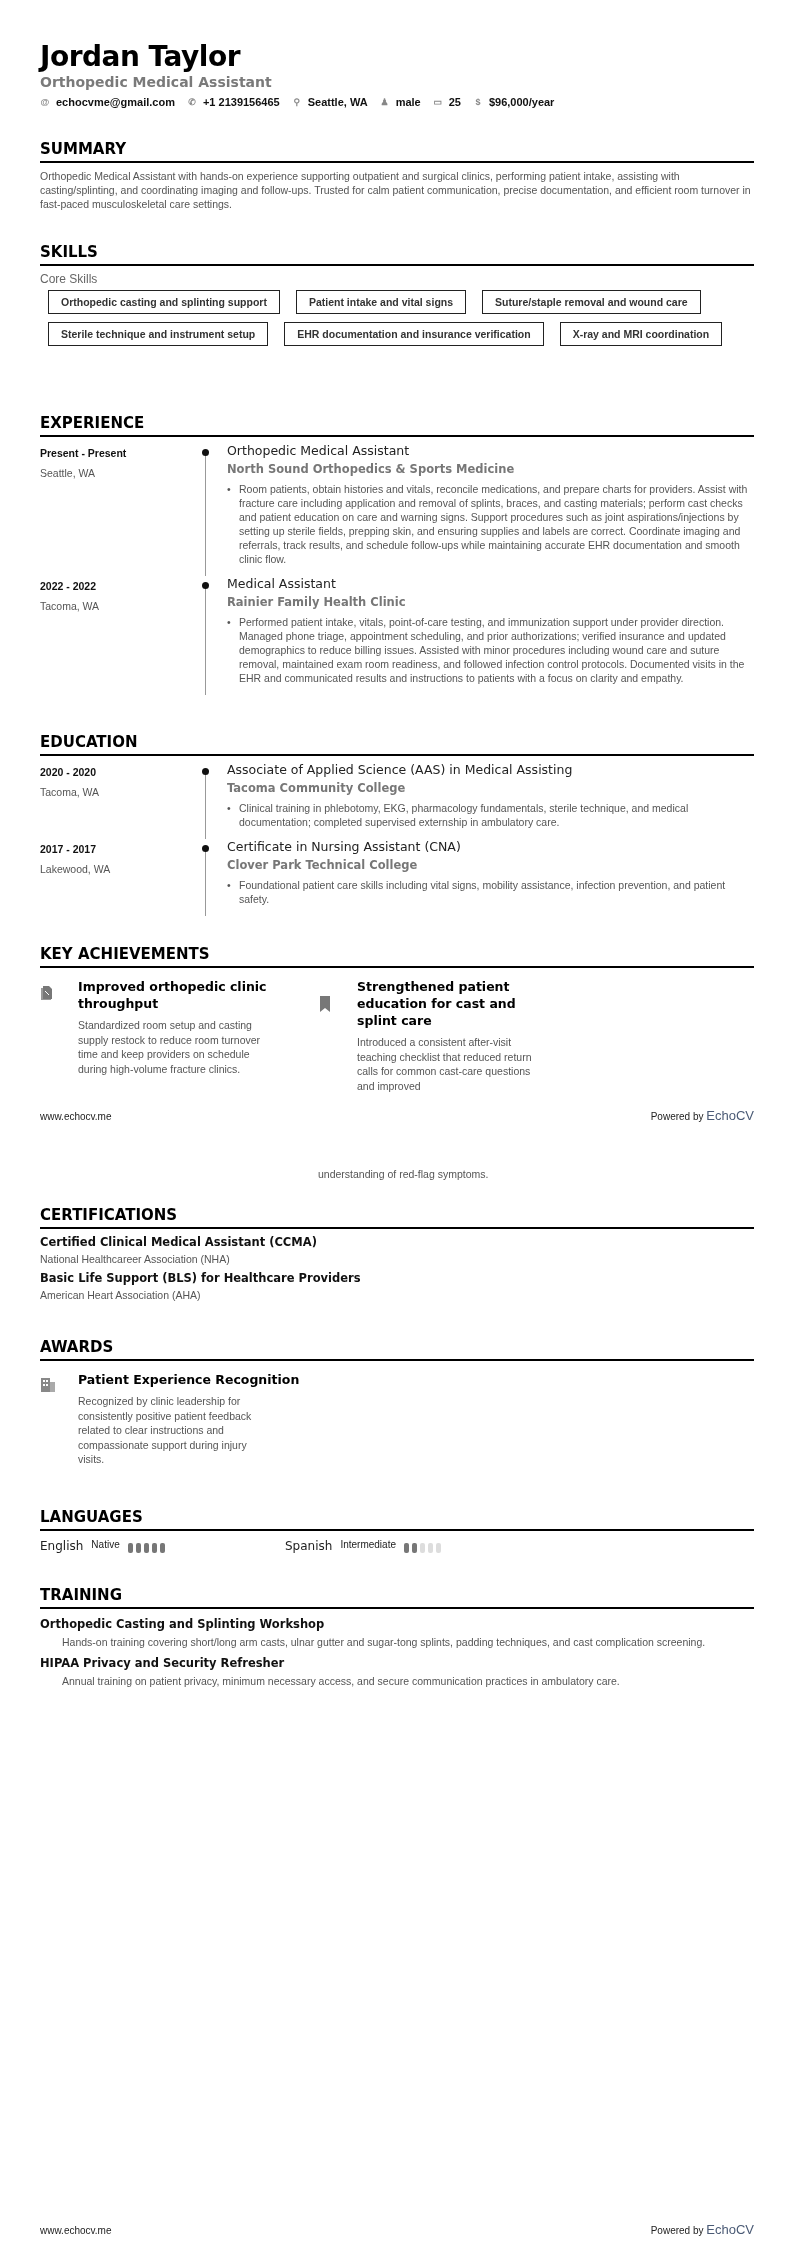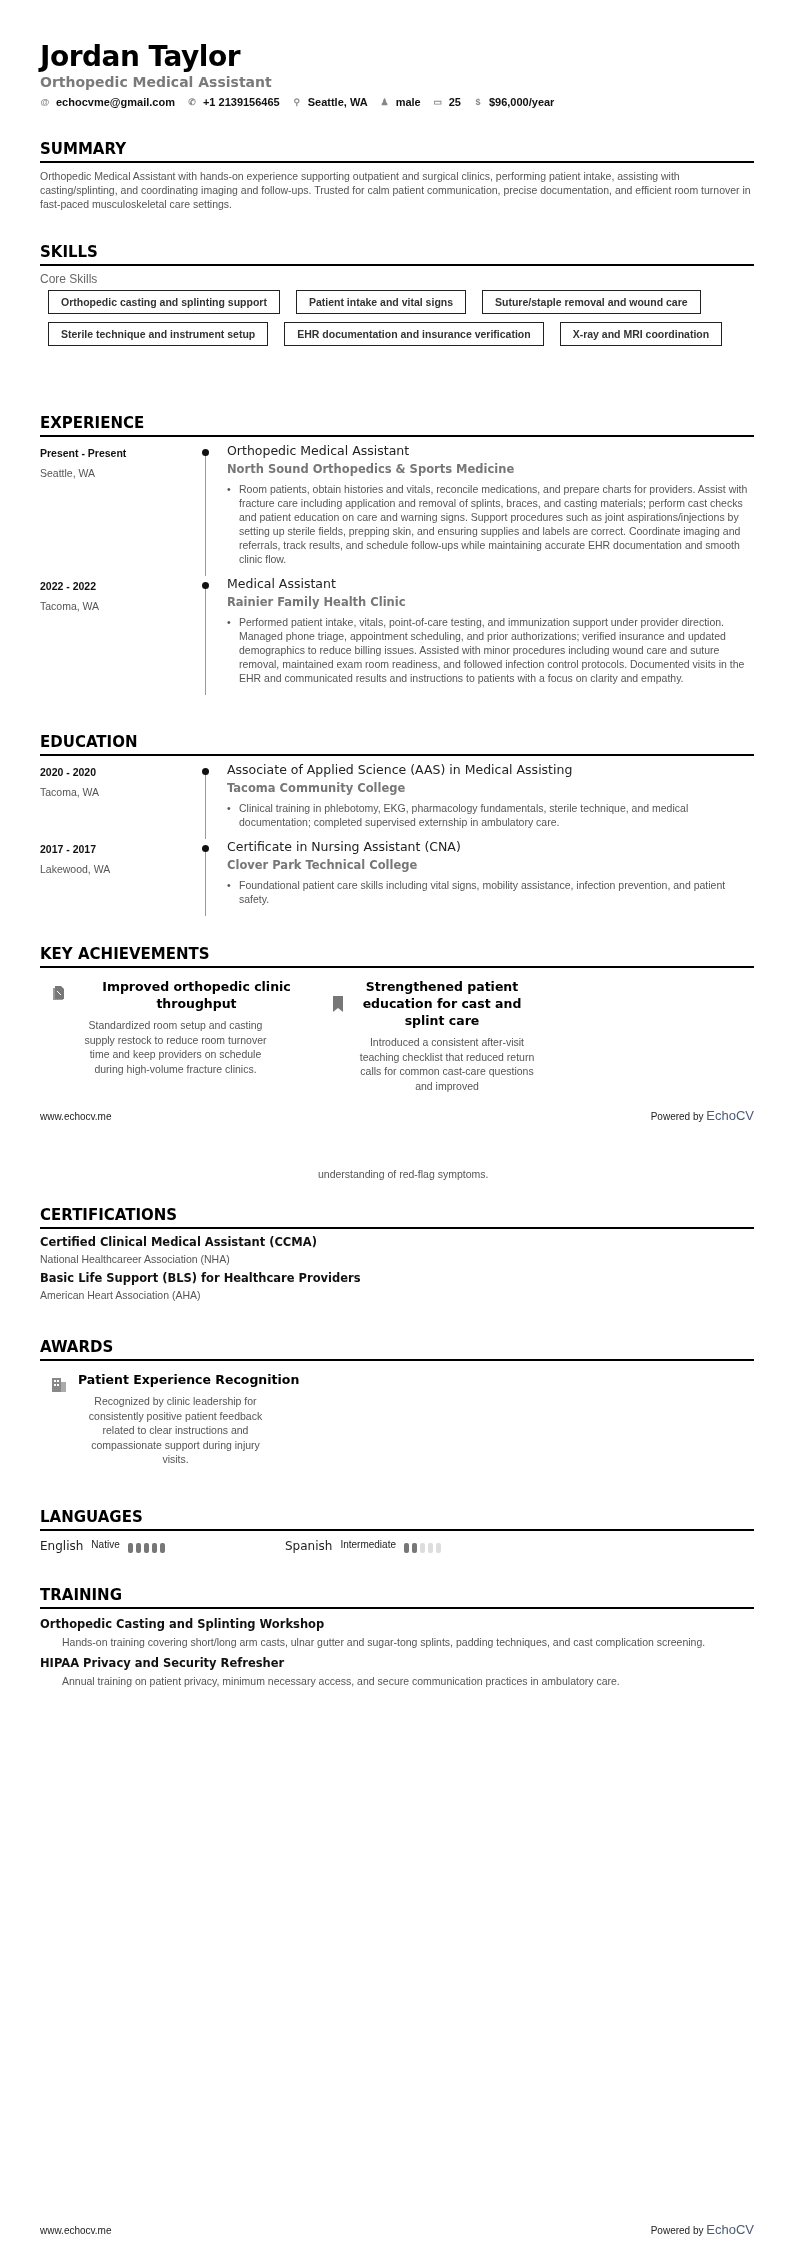--- a/index.html
+++ b/index.html
@@ -25,21 +25,21 @@
   .tl-loc { font-size: 10.5px; color: #555; margin-top: 8px; }
   .tl-line { position: absolute; left: 165px; top: 8px; bottom: 0; width: 1px; background: #999; }
   .tl-dot { position: absolute; left: 162px; top: 6px; width: 7px; height: 7px; border-radius: 50%; background: #111; }
   .tl-right { margin-left: 32px; flex: 1; padding-bottom: 10px; }
   .tl-role { font-family: "DejaVu Sans", sans-serif; font-size: 12.5px; color: #222; }
   .tl-org { font-family: "DejaVu Sans", sans-serif; font-weight: bold; font-size: 11.5px; color: #777; margin-top: 4px; }
   .tl-bullet { display: flex; font-size: 10.5px; line-height: 14px; color: #555; margin-top: 6px; }
   .tl-bullet .b { width: 12px; flex-shrink: 0; }
 
   .ach-grid { display: flex; margin-top: 10px; }
-  .ach { display: flex; width: 275px; margin-right: 4px; text-align: center; }
+  .ach { display: flex; width: 275px; margin-right: 4px; }
   .ach-ic { width: 38px; flex-shrink: 0; color: #777; padding-top: 6px; }
   .ach-title { font-family: "DejaVu Sans", sans-serif; font-weight: bold; font-size: 12.5px; line-height: 17px; color: #000; }
   .ach-desc { font-size: 10.5px; line-height: 14.5px; color: #555; margin-top: 6px; width: 195px; }
 
   .footer { position: absolute; left: 40px; width: 714px; display: flex; justify-content: space-between; align-items: baseline; font-size: 10px; color: #222; }
   .footer .brand { font-size: 13px; color: #4a5a75; }
 
   .cert-name { font-family: "DejaVu Sans", sans-serif; font-weight: bold; font-size: 11.5px; color: #111; margin-top: 6px; }
   .cert-org { font-size: 10.5px; color: #555; margin-top: 4px; }
 

